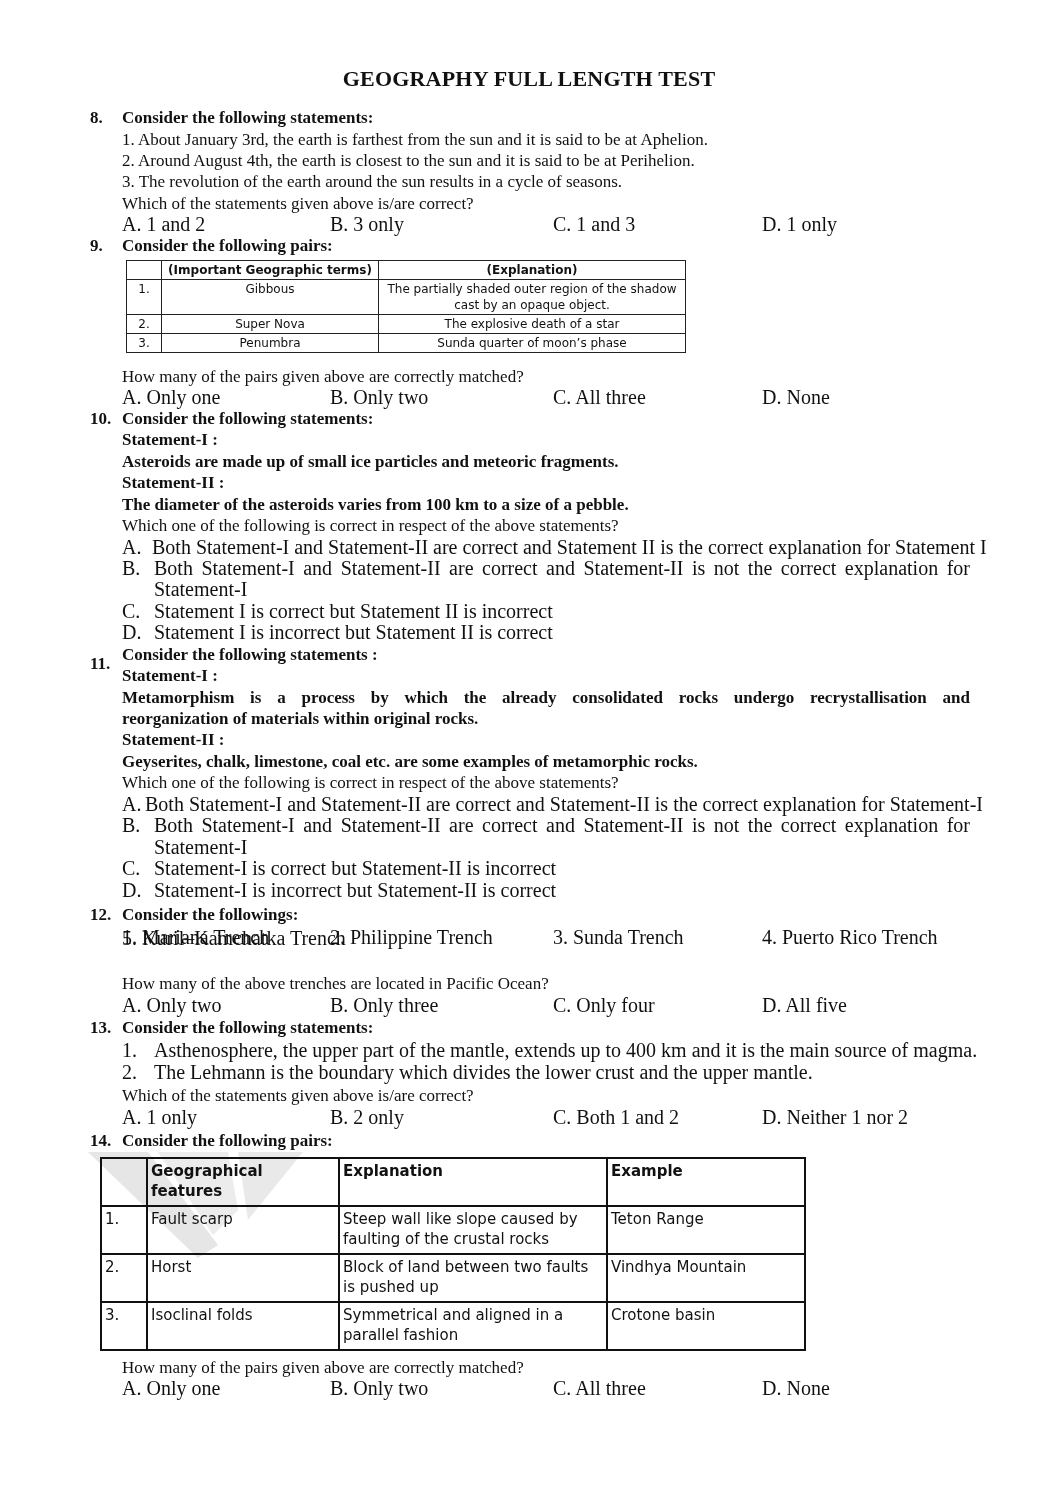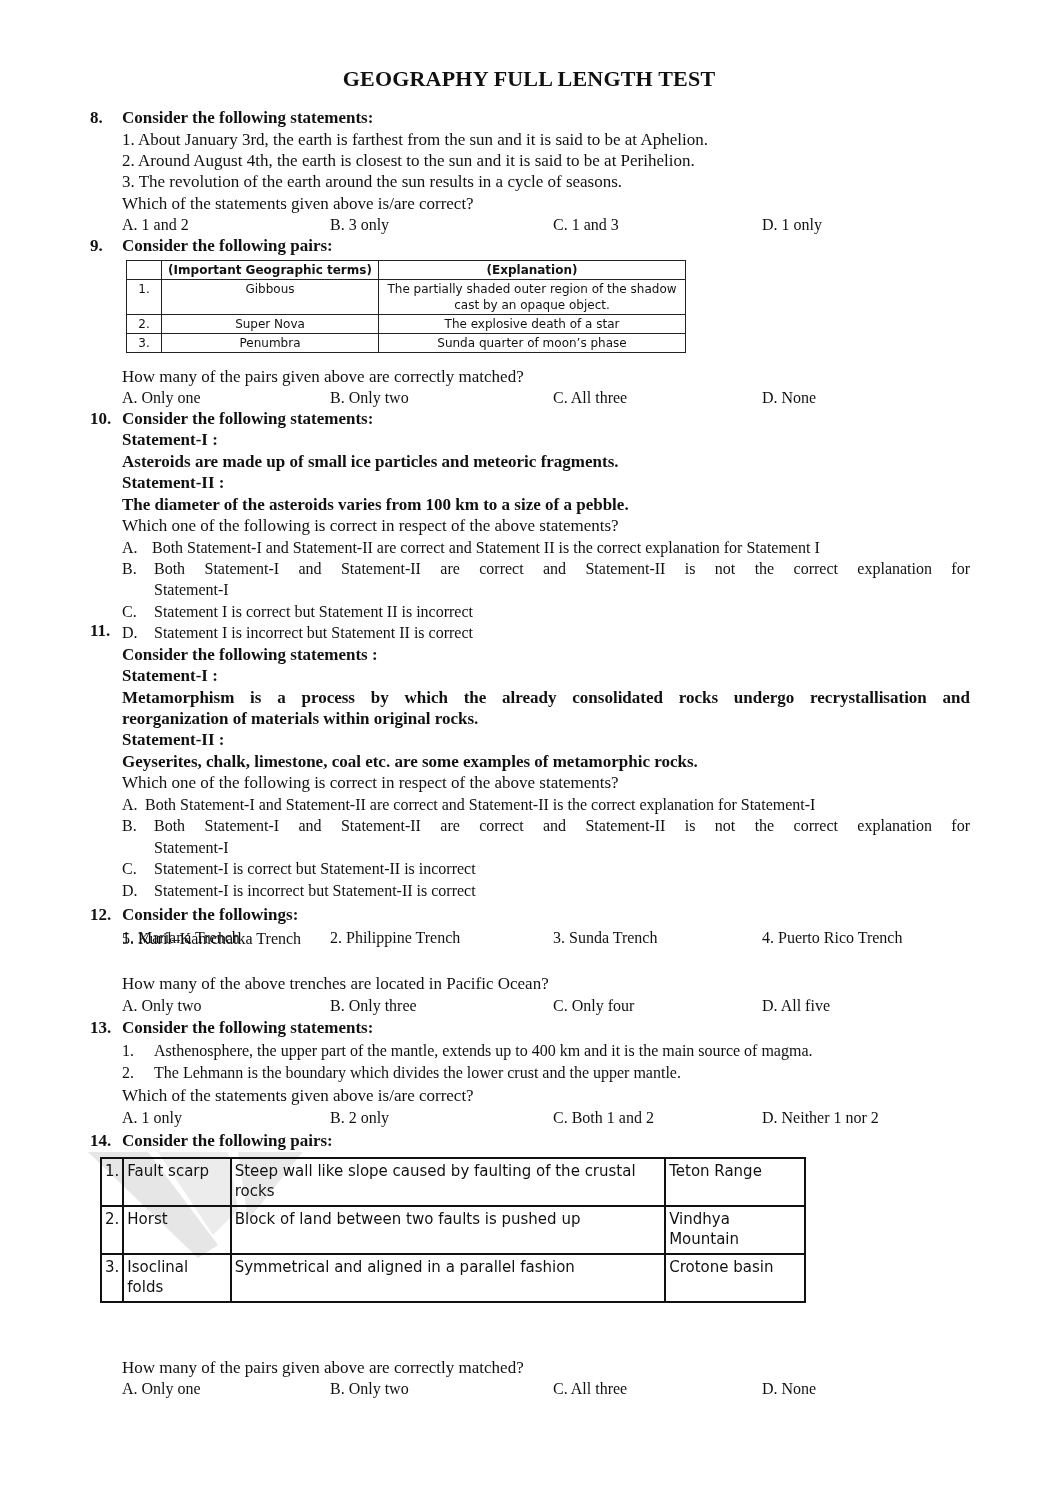--- a/index.html
+++ b/index.html
@@ -3,21 +3,21 @@
 <meta charset="utf-8">
 <style>
   html,body{margin:0;padding:0;background:#fff;}
   body{width:1058px;height:1497px;position:relative;overflow:hidden;color:#111;font-family:"Liberation Serif",serif;}
   .title{position:absolute;top:66px;left:0;width:1058px;text-align:center;font-weight:bold;font-size:22px;letter-spacing:0.2px;}
   .ln{position:absolute;font-size:17px;line-height:21px;white-space:nowrap;}
   .b{font-weight:bold;}
   .qn{position:absolute;left:90px;font-weight:bold;font-size:17px;line-height:21px;}
   .ind{left:122px;}
   .just{white-space:normal;text-align:justify;text-align-last:justify;width:848px;}
-  .opt{position:absolute;font-size:16px;line-height:21px;white-space:nowrap;}
+  .opt{position:absolute;font-size:20px;line-height:21px;white-space:nowrap;}
   table{border-collapse:collapse;position:absolute;font-family:"DejaVu Sans",sans-serif;}
   table.t9{left:126px;top:260px;width:560px;font-size:12px;}
   table.t9 td,table.t9 th{border:1px solid #222;padding:1px 3px;vertical-align:top;text-align:center;line-height:16px;}
   table.t9 th{font-weight:bold;}
   table.t14{left:100px;top:1157px;width:706px;font-size:15px;}
   table.t14 td,table.t14 th{border:2px solid #111;padding:2px 3px;vertical-align:top;text-align:left;line-height:20px;}
   table.t14 th{font-weight:bold;height:42px;}
   table.t14 td{height:42px;}
   .wm{position:absolute;left:88px;top:1150px;width:220px;height:110px;}
 </style>
@@ -79,21 +79,21 @@
 <div class="opt" style="top:537px;left:122px">A.</div>
 <div class="opt" style="top:537px;left:152px">Both Statement-I and Statement-II are correct and Statement II is the correct explanation for Statement I</div>
 <div class="opt" style="top:558px;left:122px">B.</div>
 <div class="opt just" style="top:558px;left:154px;width:816px">Both Statement-I and Statement-II are correct and Statement-II is not the correct explanation for</div>
 <div class="opt" style="top:579px;left:154px">Statement-I</div>
 <div class="opt" style="top:601px;left:122px">C.</div>
 <div class="opt" style="top:601px;left:154px">Statement I is correct but Statement II is incorrect</div>
 <div class="opt" style="top:622px;left:122px">D.</div>
 <div class="opt" style="top:622px;left:154px">Statement I is incorrect but Statement II is correct</div>
 
-<div class="qn" style="top:620px">11.</div>
+<div class="qn" style="top:653px">11.</div>
 <div class="ln ind b" style="top:644px">Consider the following statements :</div>
 <div class="ln ind b" style="top:665px">Statement-I :</div>
 <div class="ln ind b just" style="top:687px">Metamorphism is a process by which the already consolidated rocks undergo recrystallisation and</div>
 <div class="ln ind b" style="top:708px">reorganization of materials within original rocks.</div>
 <div class="ln ind b" style="top:729px">Statement-II :</div>
 <div class="ln ind b" style="top:751px">Geyserites, chalk, limestone, coal etc. are some examples of metamorphic rocks.</div>
 <div class="ln ind" style="top:772px">Which one of the following is correct in respect of the above statements?</div>
 <div class="opt" style="top:794px;left:122px">A.</div>
 <div class="opt" style="top:794px;left:145px">Both Statement-I and Statement-II are correct and Statement-II is the correct explanation for Statement-I</div>
 <div class="opt" style="top:815px;left:122px">B.</div>
@@ -131,20 +131,26 @@
 
 <div class="qn" style="top:1130px">14.</div>
 <div class="ln ind b" style="top:1130px">Consider the following pairs:</div>
 <svg class="wm" viewBox="0 0 220 110">
   <path d="M0 2 L60 2 L130 95 L110 108 Z" fill="#e6e6e6"></path>
   <path d="M150 2 L215 2 L160 70 Z" fill="#e9e9e9"></path>
   <path d="M70 2 L140 2 L150 60 L125 85 Z" fill="#ececec"></path>
 </svg>
 <table class="t14">
   <tbody>
+      <tr>
+    <th style="width:38px"></th>
+    <th style="width:184px">Geographical features</th>
+    <th style="width:260px">Explanation</th>
+    <th>Example</th>
+  </tr>
   <tr>
     <td>1.</td>
     <td>Fault scarp</td>
     <td>Steep wall like slope caused by faulting of the crustal rocks</td>
     <td>Teton Range</td>
   </tr>
   <tr>
     <td>2.</td>
     <td>Horst</td>
     <td>Block of land between two faults is pushed up</td>

